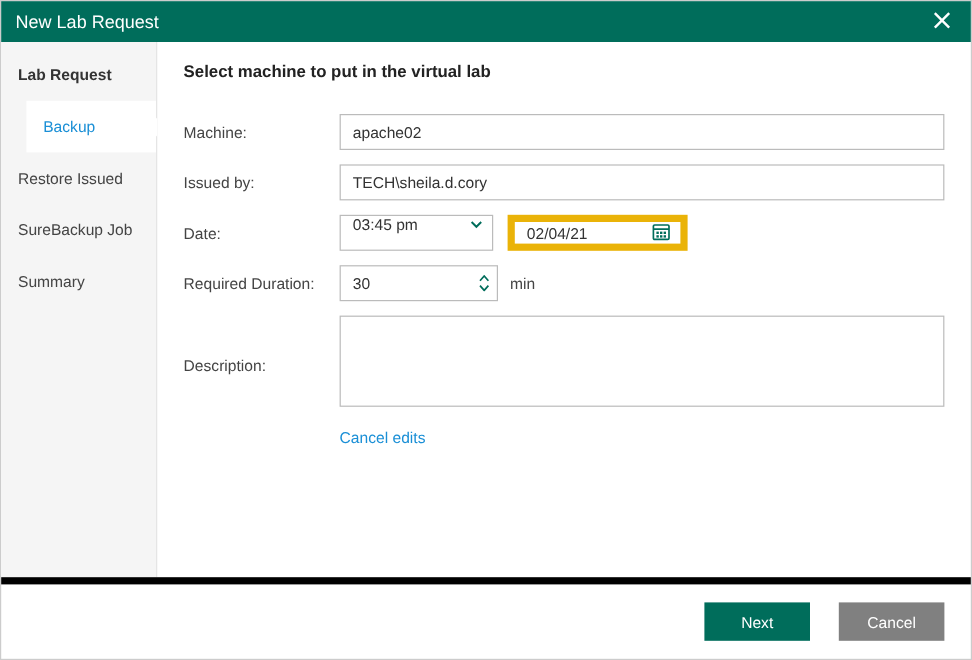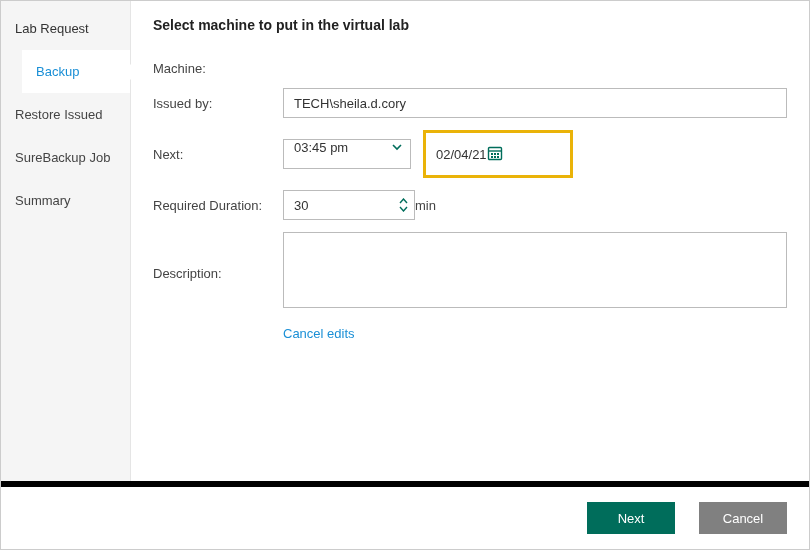--- a/index.html
+++ b/index.html
@@ -69,21 +69,21 @@
     right: -1px;
     top: 50%;
     transform: translateY(-50%);
     width: 0; height: 0;
     border-top: 8px solid transparent;
     border-bottom: 8px solid transparent;
     border-right: 8px solid #fff;
   }
   .sidebar-item.current-step {
     color: #333;
-    font-weight: 400;
+    font-weight: 700;
   }
   .main {
     flex: 1;
     padding: 16px 22px 10px 22px;
     display: flex;
     flex-direction: column;
   }
   .main-heading {
     font-weight: 600;
     font-size: 14px;
@@ -119,25 +119,26 @@
     display: flex;
     align-items: center;
     padding: 0 8px 13px 10px;
     justify-content: space-between;
     cursor: pointer;
     margin-right: 12px;
   }
   .chevron-down-icon svg { width: 10px; height: 10px; }
   .date-input {
     width: 150px;
-    height: 48px;
-    border: 3px solid #eab308;
+    height: 30px;
+    border: 6px solid #eab308;
     display: flex;
     align-items: center;
     padding: 0 8px 0 10px;
+    justify-content: space-between;
     cursor: pointer;
   }
   .calendar-icon svg { width: 16px; height: 16px; }
   .spinner {
     width: 132px;
     height: 30px;
     border: 1px solid #bbb;
     display: flex;
     align-items: center;
     padding: 0 6px 0 10px;
@@ -145,20 +146,21 @@
   }
   .spinner-value { flex:1; }
   .spinner-arrows {
     display: flex;
     flex-direction: column;
     gap: 2px;
     cursor: pointer;
   }
   .spinner-arrows svg { width: 9px; height: 6px; display:block; }
   .unit-label {
+    margin-left: 10px;
     color: #444;
   }
   .textarea {
     flex: 1;
     height: 76px;
     border: 1px solid #bbb;
     padding: 6px 10px;
     font-size: 13px;
     font-family: inherit;
     resize: none;
@@ -187,20 +189,30 @@
     justify-content: center;
     font-family: inherit;
   }
   .btn-primary { background: #006d5b; color: #fff; }
   .btn-secondary { background: #808080; color: #ffffff; margin-left: 12px; }
 </style>
 </head>
 <body>
 
 <div class="dialog">
+  <div class="titlebar">
+    <span class="titlebar-title">New Lab Request</span>
+    <div class="close-btn">
+      <span>
+        <svg viewBox="0 0 14 14">
+            <path d="M1 1 L13 13 M13 1 L1 13" stroke="#fff" stroke-width="2" fill="none"></path>
+          </svg>
+      </span>
+    </div>
+  </div>
 
   <div class="body">
     <div class="sidebar">
       <div class="sidebar-item current-step">
         <span>Lab Request</span>
       </div>
       <div class="sidebar-item active">
         <span>Backup</span>
       </div>
       <div class="sidebar-item">
@@ -212,29 +224,30 @@
       <div class="sidebar-item">
         <span>Summary</span>
       </div>
     </div>
 
     <div class="main">
       <div class="main-heading">Select machine to put in the virtual lab</div>
 
       <div class="form-row">
         <div class="form-label">Machine:</div>
+        <input class="text-input" type="text" value="apache02" style="">
       </div>
 
       <div class="form-row">
         <div class="form-label">Issued by:</div>
         <input class="text-input" type="text" value="TECH\sheila.d.cory" style="">
       </div>
 
       <div class="form-row">
-        <div class="form-label">Next:</div>
+        <div class="form-label">Date:</div>
         <div class="time-select">
           <span>03:45 pm</span>
           <span class="chevron-down-icon">
             <svg viewBox="0 0 10 10">
                 <path d="M1 3 L5 7 L9 3" stroke="#006d5b" stroke-width="1.6" fill="none"></path>
               </svg>
           </span>
         </div>
         <div class="date-input">
           <span>02/04/21</span>

